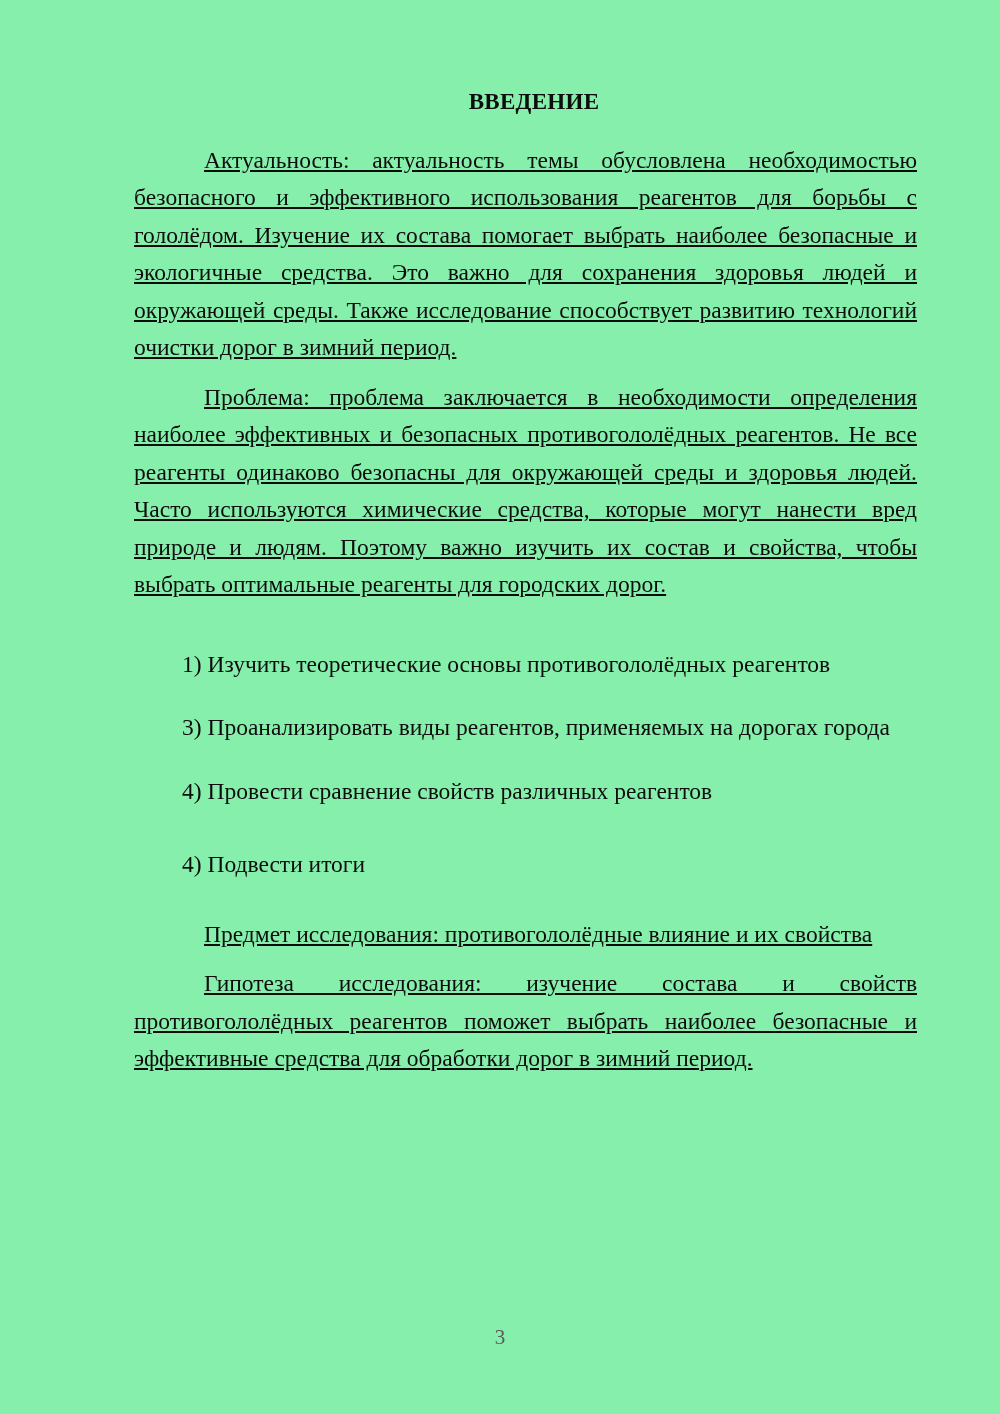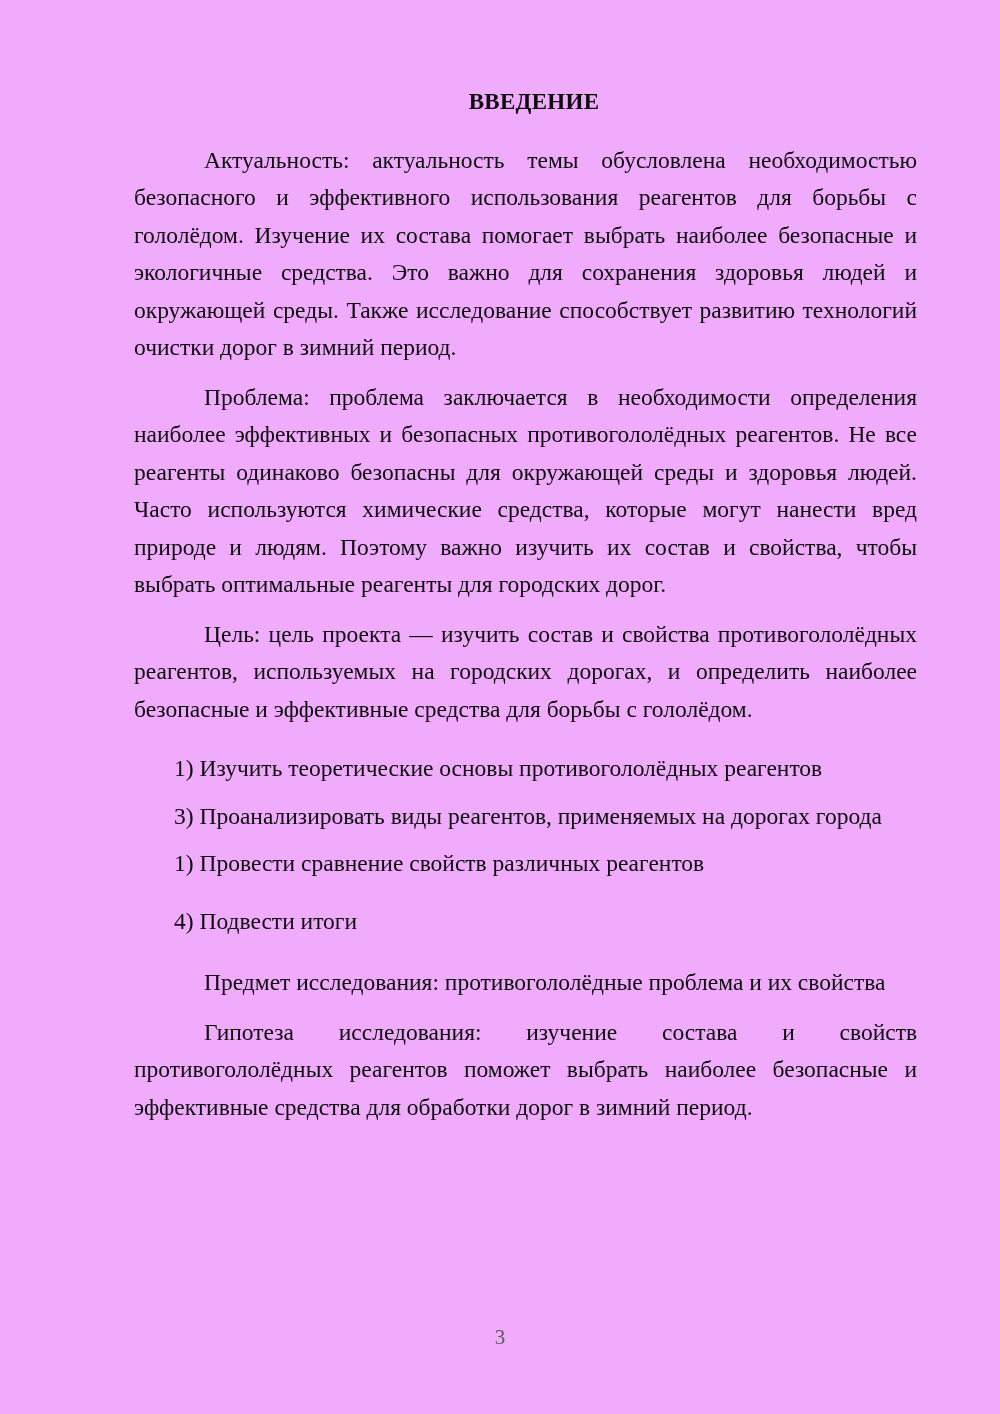--- a/index.html
+++ b/index.html
@@ -15,21 +15,21 @@
     font-family: "Liberation Serif", "DejaVu Serif", serif;
     color: #0d0d0d;
     overflow: hidden;
   }
   .page {
     position: absolute;
     left: 0;
     top: 0;
     width: 1000px;
     height: 1414px;
-    background: #f0abfc;
+    background: #86efac;
   }
   .content {
     position: absolute;
     left: 134px;
     top: 88px;
     width: 800px;
   }
   .doc-title {
     font-size: 23px;
     font-weight: bold;
@@ -39,26 +39,27 @@
     line-height: 1.2;
   }
   p.para {
     margin: 0 17px 0 0;
     font-size: 23.5px;
     line-height: 37.5px;
     text-align: justify;
     text-justify: inter-word;
     text-indent: 70px;
     hyphens: none;
+    text-decoration: underline;
   }
   p.para.nojust {
     text-align: left;
   }
   p.list-item {
-    margin: 0;
+    margin: 8px;
     font-size: 23.5px;
     line-height: 37.5px;
     text-align: justify;
     text-indent: 40px;
   }
   p.list-item.short {
     text-align: left;
   }
   .gap-para { height: 12px; }
   .gap-list { height: 10px; }
@@ -83,50 +84,49 @@
     <h1 class="doc-title">ВВЕДЕНИЕ</h1>
 
     <p class="para">Актуальность: актуальность темы обусловлена необходимостью безопасного и эффективного использования реагентов для борьбы с гололёдом. Изучение их состава помогает выбрать наиболее безопасные и экологичные средства. Это важно для сохранения здоровья людей и окружающей среды. Также исследование способствует развитию технологий очистки дорог в зимний период.</p>
 
     <div class="gap-para"></div>
 
     <p class="para">Проблема: проблема заключается в необходимости определения наиболее эффективных и безопасных противогололёдных реагентов. Не все реагенты одинаково безопасны для окружающей среды и здоровья людей. Часто используются химические средства, которые могут нанести вред природе и людям. Поэтому важно изучить их состав и свойства, чтобы выбрать оптимальные реагенты для городских дорог.</p>
 
     <div class="gap-para"></div>
 
-    <p class="para">Цель: цель проекта — изучить состав и свойства противогололёдных реагентов, используемых на городских дорогах, и определить наиболее безопасные и эффективные средства для борьбы с гололёдом.</p>
 
     <div class="gap-para"></div>
 
 
     <div class="gap-list"></div>
 
     <p class="list-item short">1) Изучить теоретические основы противогололёдных реагентов</p>
 
     <div class="gap-list"></div>
 
     <p class="list-item">3)  Проанализировать виды реагентов, применяемых на дорогах города</p>
 
     <div class="gap-list"></div>
 
-    <p class="list-item short">1) Провести сравнение свойств различных реагентов</p>
+    <p class="list-item short">4) Провести сравнение свойств различных реагентов</p>
 
     <div class="gap-list"></div>
 
 
     <div class="gap-list"></div>
 
     <p class="list-item short">4) Подвести итоги</p>
 
     <div class="gap-para"></div>
 
 
     <div class="gap-para"></div>
 
-    <p class="para nojust">Предмет исследования: противогололёдные проблема и их свойства</p>
+    <p class="para nojust">Предмет исследования: противогололёдные влияние и их свойства</p>
 
     <div class="gap-para"></div>
 
     <p class="para">Гипотеза исследования: изучение состава и свойств противогололёдных реагентов поможет выбрать наиболее безопасные и эффективные средства для обработки дорог в зимний период.</p>
 
   </div>
 
   <div class="page-number">3</div>
 
 </div>

